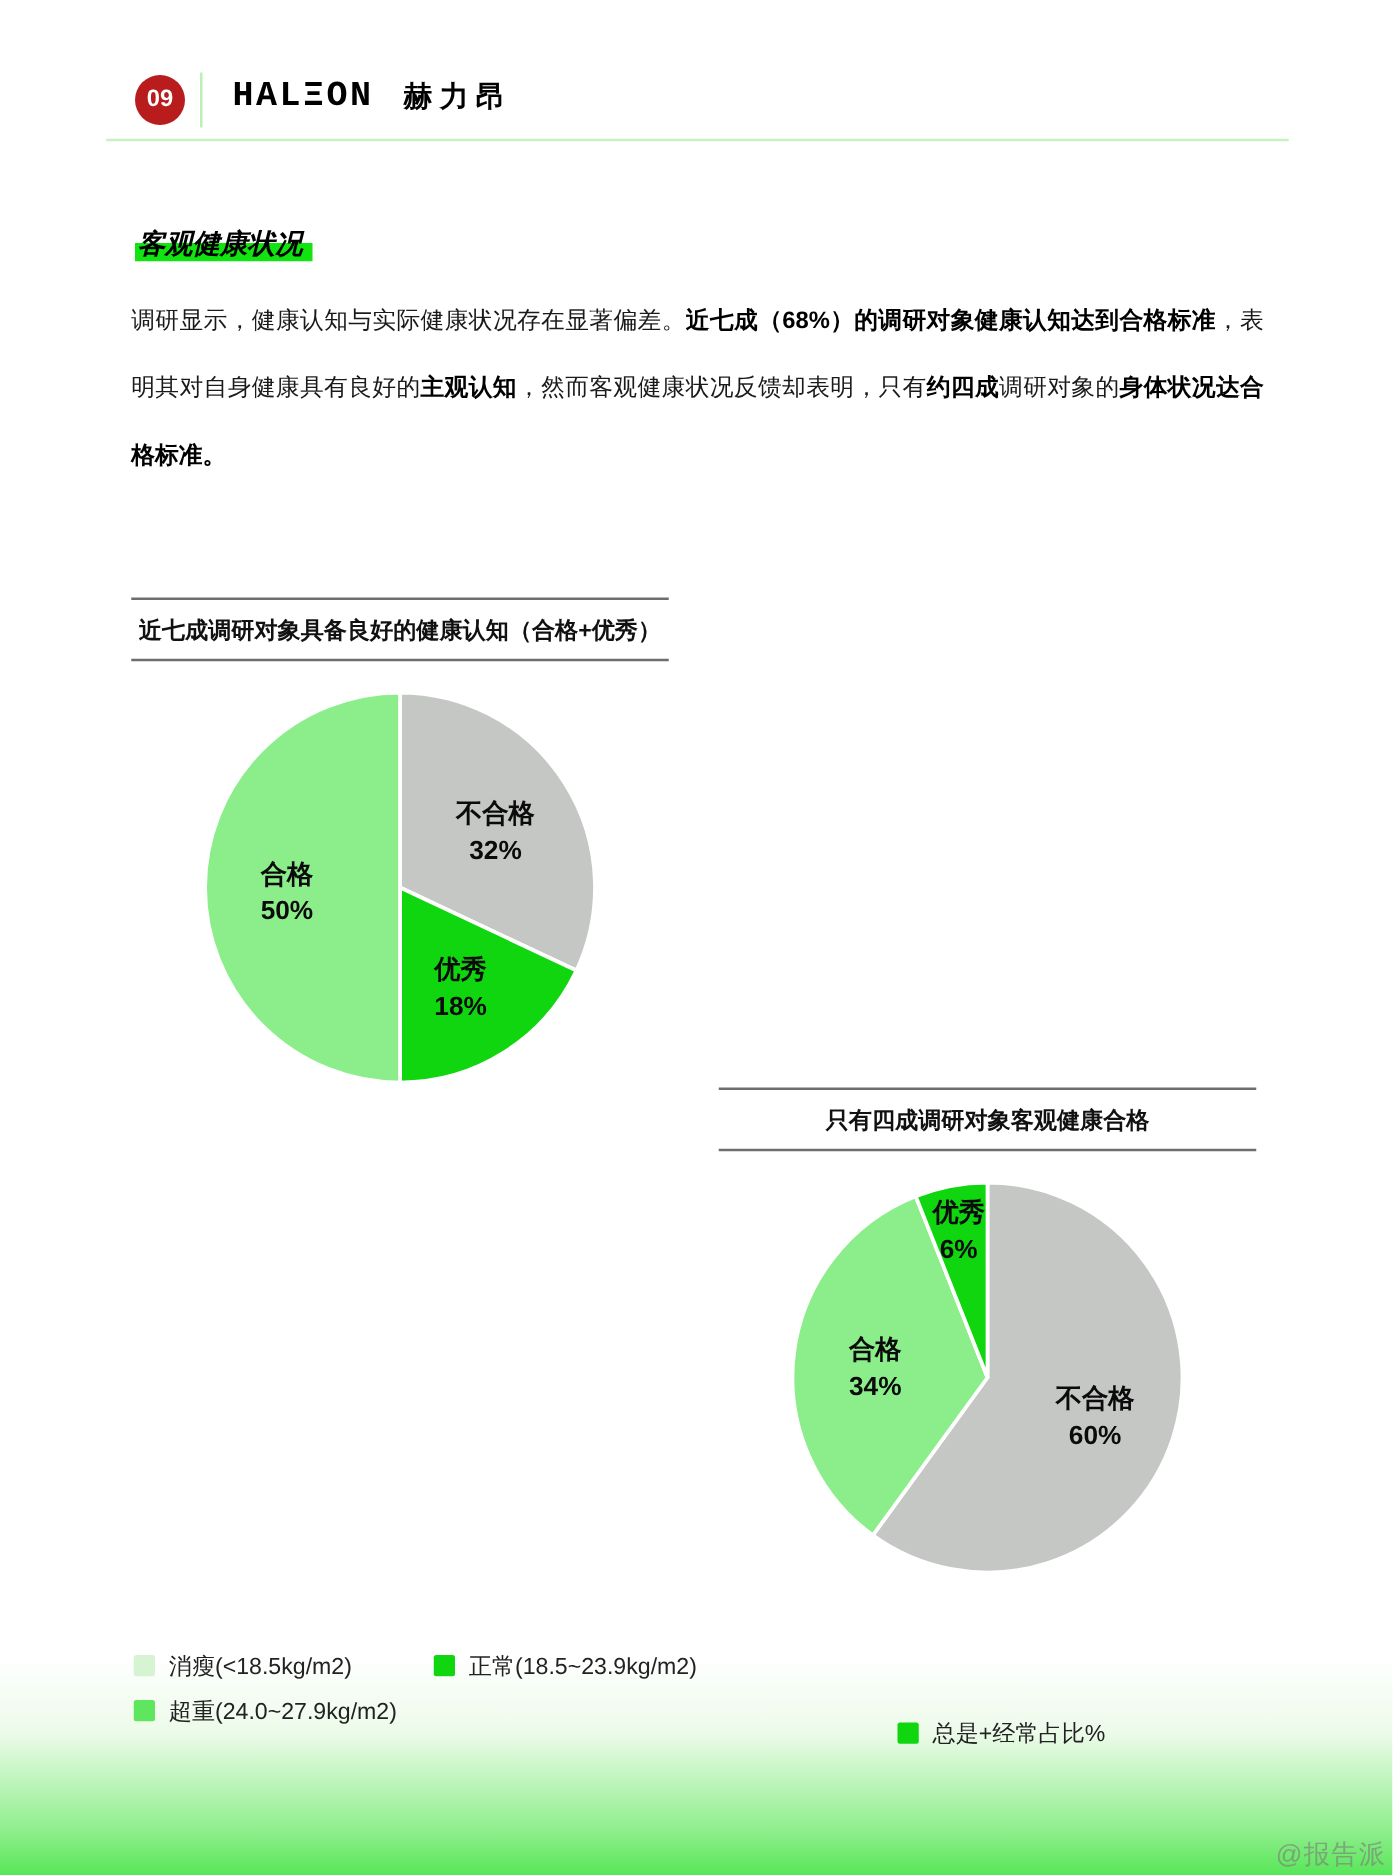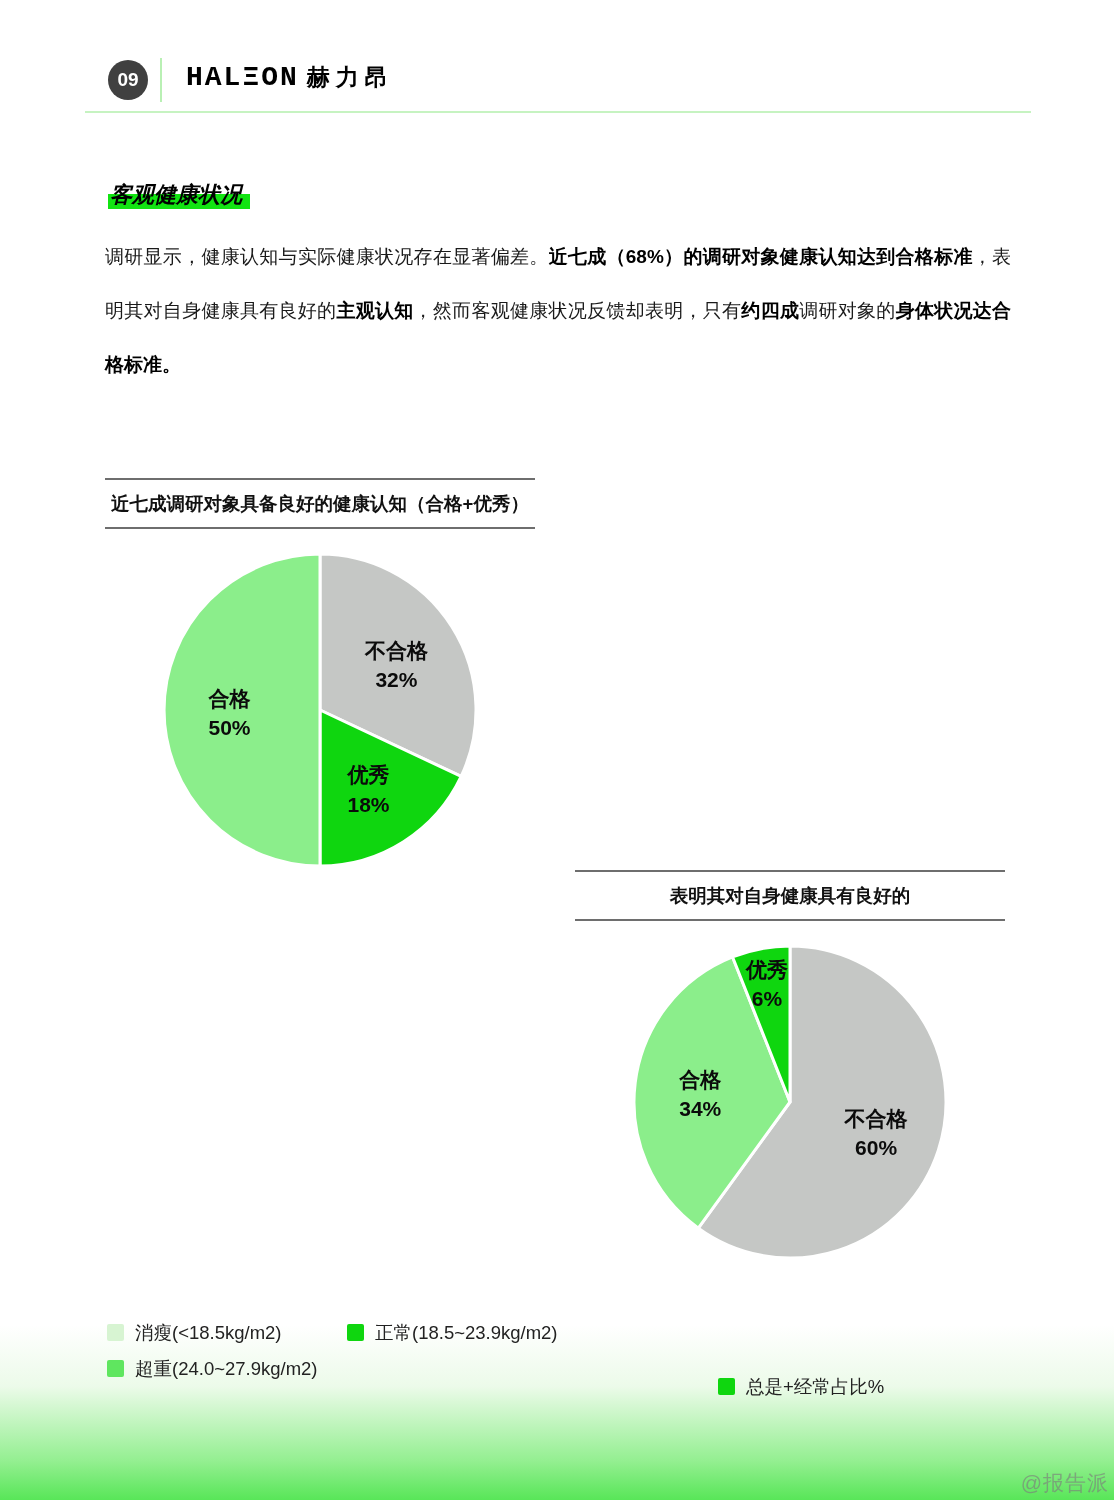--- a/index.html
+++ b/index.html
@@ -3,26 +3,26 @@
 <meta charset="utf-8">
 <style>
   html,body{margin:0;padding:0;}
   .page{
     position:relative; width:1114px; height:1500px; background:#ffffff;
     font-family:"Liberation Sans","DejaVu Sans",sans-serif; color:#1a1a1a;
     overflow:hidden;
   }
   
   .badge{position:absolute;left:108px;top:60px;width:40px;height:40px;border-radius:50%;
-    background:#404040;color:#fff;font-weight:700;font-size:19px;
+    background:#b91c1c;color:#fff;font-weight:700;font-size:19px;
     display:flex;align-items:center;justify-content:center;}
   .vline{position:absolute;left:160px;top:58px;width:2px;height:44px;background:#b9f0b4;}
   .brand{position:absolute;left:186px;top:62px;display:flex;align-items:center;}
   .brand .latin{font-weight:900;font-size:28px;letter-spacing:2px;color:#000;font-family:Liberation Mono, monospace;}
-  .brand .cjk{font-weight:700;font-size:23px;letter-spacing:6px;margin-left:8px;color:#000;}
+  .brand .cjk{font-weight:700;font-size:23px;letter-spacing:6px;margin-left:24px;color:#000;}
   .hrule{position:absolute;left:85px;top:111px;width:946px;height:2px;background:#c6f3c1;}
   
   .sec-title{position:absolute;left:108px;top:180px;font-size:22px;font-weight:800;color:#000;font-style:italic;}
   .sec-title .hl{background:linear-gradient(to top,#12e412 0%,#12e412 54%,transparent 54%);
     padding:0 8px 2px 2px;}
   
   .para{position:absolute;left:105px;width:906px;text-align:justify;}
   .para p{margin:0;}
   .p-intro{top:230px;font-size:19px;line-height:54px;}
   .para b{font-weight:800;color:#000;}
@@ -79,21 +79,21 @@
           <path d="M 160 160 L 160 4 A 156 156 0 0 1 301.153020184699 226.42156948415135 Z" fill="#c5c7c5" stroke="#fff" stroke-width="3" stroke-linejoin="round"></path>
           <path d="M 160 160 L 301.153020184699 226.42156948415135 A 156 156 0 0 1 160 316 Z" fill="#0fd60f" stroke="#fff" stroke-width="3" stroke-linejoin="round"></path>
           <path d="M 160 160 L 160 316 A 156 156 0 0 1 159.99999999999997 4 Z" fill="#8bee8b" stroke="#fff" stroke-width="3" stroke-linejoin="round"></path>
           <text text-anchor="middle" font-size="21" font-weight="700" fill="#0b0b0b"><tspan x="236.39479069942232" y="107.5183915903004">不合格</tspan><tspan x="236.39479069942232" dy="1.4em">32%</tspan></text>
           <text text-anchor="middle" font-size="21" font-weight="700" fill="#0b0b0b"><tspan x="208.48160840969962" y="232.39479069942232">优秀</tspan><tspan x="208.48160840969962" dy="1.4em">18%</tspan></text>
           <text text-anchor="middle" font-size="21" font-weight="700" fill="#0b0b0b"><tspan x="69.52000000000001" y="156.00000000000003">合格</tspan><tspan x="69.52000000000001" dy="1.4em">50%</tspan></text>
         </svg>
     </div>
   </div>
   <div class="panel panel-r row1 content-z">
-    <div class="panel-title">表明其对自身健康具有良好的</div>
+    <div class="panel-title">只有四成调研对象客观健康合格</div>
     <div class="pie-wrap pie-row1">
       <svg width="320" height="320">
           <path d="M 160 160 L 160 4 A 156 156 0 1 1 68.30550064237421 286.2066511224918 Z" fill="#c5c7c5" stroke="#fff" stroke-width="3" stroke-linejoin="round"></path>
           <path d="M 160 160 L 68.30550064237421 286.2066511224918 A 156 156 0 0 1 102.57256978119014 14.954868201432816 Z" fill="#8bee8b" stroke="#fff" stroke-width="3" stroke-linejoin="round"></path>
           <path d="M 160 160 L 102.57256978119014 14.954868201432816 A 156 156 0 0 1 159.99999999999997 4 Z" fill="#0fd60f" stroke="#fff" stroke-width="3" stroke-linejoin="round"></path>
           <text text-anchor="middle" font-size="21" font-weight="700" fill="#0b0b0b"><tspan x="246.0515935943855" y="183.95985765104524">不合格</tspan><tspan x="246.0515935943855" dy="1.4em">60%</tspan></text>
           <text text-anchor="middle" font-size="21" font-weight="700" fill="#0b0b0b"><tspan x="70.23346182506606" y="144.65984902710176">合格</tspan><tspan x="70.23346182506606" dy="1.4em">34%</tspan></text>
           <text text-anchor="middle" font-size="21" font-weight="700" fill="#0b0b0b"><tspan x="136.9071267904553" y="34.94291922019639">优秀</tspan><tspan x="136.9071267904553" dy="1.4em">6%</tspan></text>
         </svg>
     </div>

